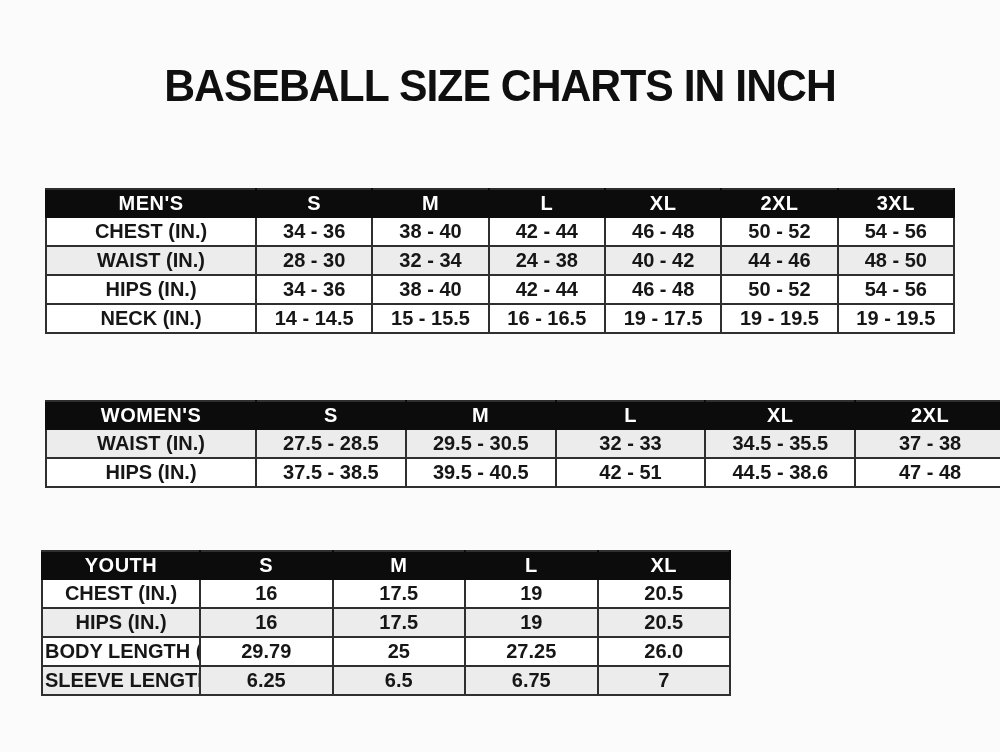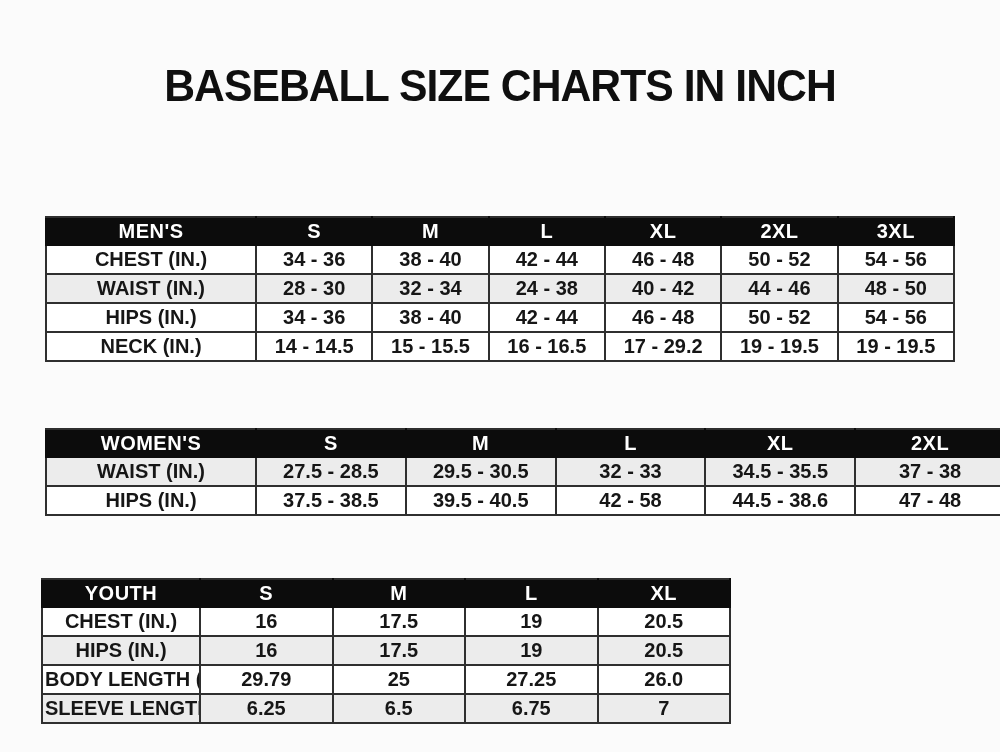--- a/index.html
+++ b/index.html
@@ -29,21 +29,20 @@
     transform: scaleX(0.97);
   }
   .table-wrap {
     position: absolute;
   }
   table.size-table {
     border-collapse: collapse;
     table-layout: fixed;
     background: var(--row-bg, #ffffff);
     border: 2px solid var(--border-color, #2f2f2f);
-    margin-top: 28px;
   }
   table.size-table th,
   table.size-table td {
     border: 2px solid var(--border-color, #2f2f2f);
     text-align: center;
     vertical-align: middle;
     font-weight: bold;
     font-size: 20px;
     color: var(--text-color, #161616);
     height: 27px;
@@ -122,21 +121,21 @@
               <td>42 - 44</td>
               <td>46 - 48</td>
               <td>50 - 52</td>
               <td>54 - 56</td>
             </tr>
             <tr>
               <th>NECK (IN.)</th>
               <td>14 - 14.5</td>
               <td>15 - 15.5</td>
               <td>16 - 16.5</td>
-              <td>17 - 29.2</td>
+              <td>19 - 17.5</td>
               <td>19 - 19.5</td>
               <td>19 - 19.5</td>
             </tr>
           </tbody>
         </table>
       </div>
       <div class="table-wrap" style="left: 45px; top: 400px;">
         <table class="size-table" style="width: 961px;">
           <colgroup>
             <col style="width: 210px;">
@@ -162,21 +161,21 @@
               <td>27.5 - 28.5</td>
               <td>29.5 - 30.5</td>
               <td>32 - 33</td>
               <td>34.5 - 35.5</td>
               <td>37 - 38</td>
             </tr>
             <tr>
               <th>HIPS (IN.)</th>
               <td>37.5 - 38.5</td>
               <td>39.5 - 40.5</td>
-              <td>42 - 58</td>
+              <td>42 - 51</td>
               <td>44.5 - 38.6</td>
               <td>47 - 48</td>
             </tr>
           </tbody>
         </table>
       </div>
       <div class="table-wrap" style="left: 41px; top: 550px;">
         <table class="size-table" style="width: 690px;">
           <colgroup>
             <col style="width: 158px;">

